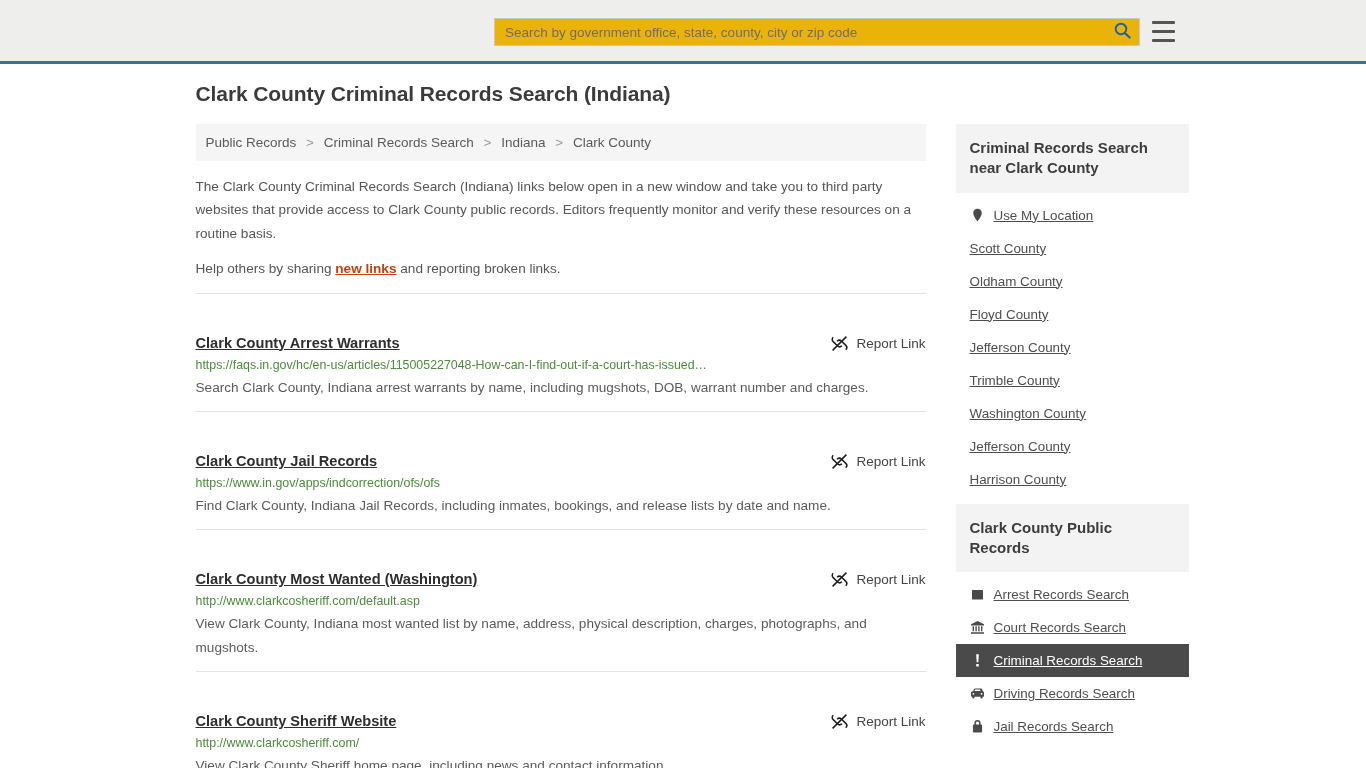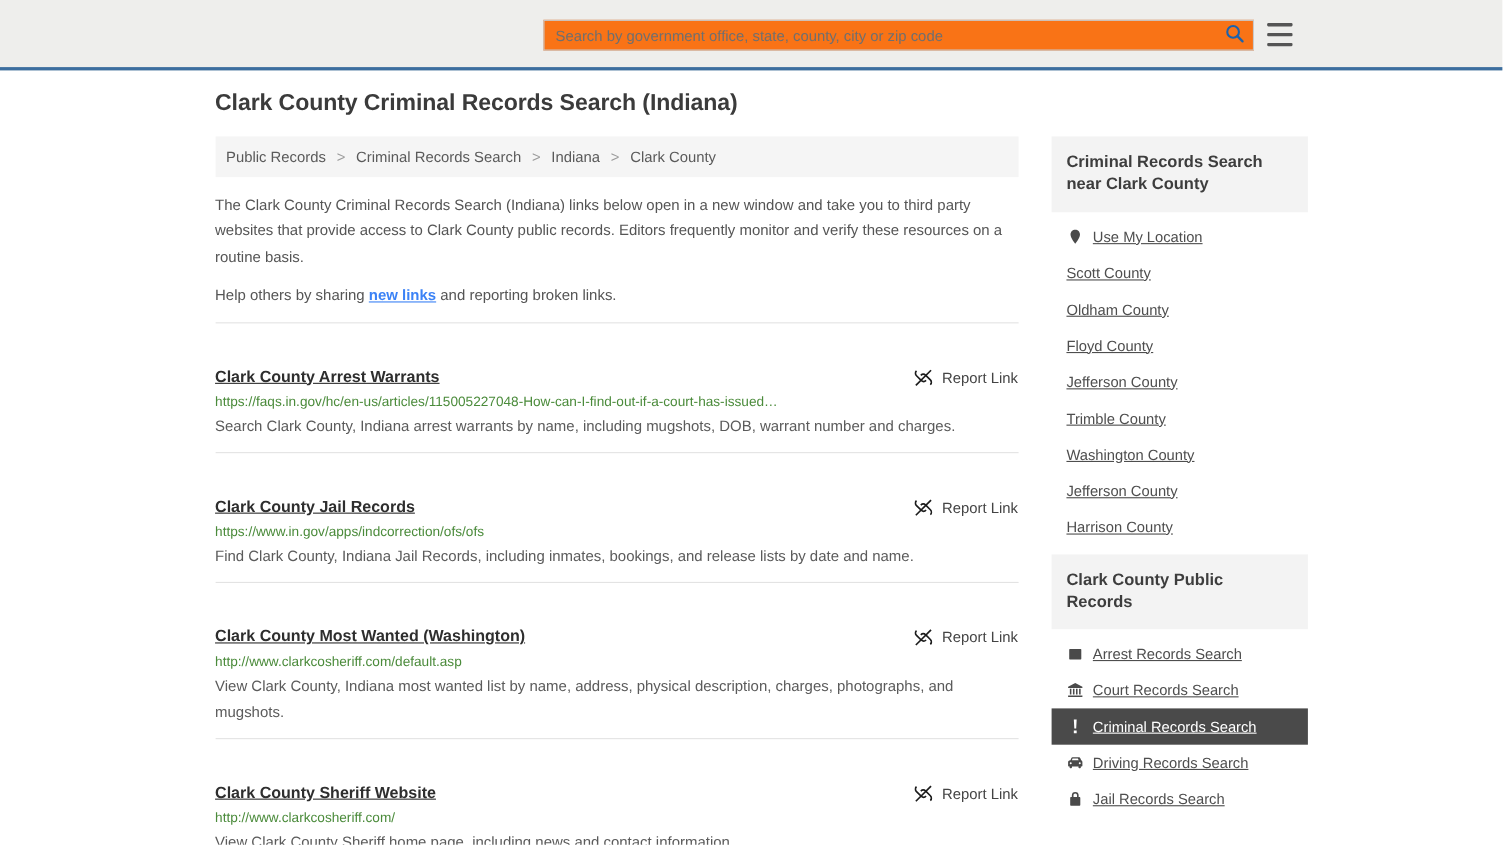--- a/index.html
+++ b/index.html
@@ -46,21 +46,21 @@
   .logo-text .c1 { color: #2a2a2a; font-weight: 400; }
   .logo-text .c2 { color: #1a62ad; font-weight: 700; }
   .logo-text .c3 { color: #2a2a2a; font-weight: 400; font-size: 15px; }
 
   .search-wrap {
     position: absolute;
     left: 494px;
     top: 18px;
     width: 646px;
     height: 28px;
-    background: #f97316;
+    background: #eab308;
     border: 1px solid #c9c9c9;
     display: flex;
     align-items: center;
   }
   .search-input {
     border: 0;
     outline: none;
     flex: 1 1 auto;
     height: 26px;
     padding: 0 10px;
@@ -138,21 +138,21 @@
   .breadcrumb .sep { color: #9b9b9b; margin: 0 6px; }
 
   
   .intro p {
     font-size: 13.6px;
     line-height: 1.72;
     color: #555555;
     margin: 0 0 12px 0;
   }
   .intro a.inline {
-    color: #3b82f6;
+    color: #c2410c;
     text-decoration: underline;
     font-weight: bold;
   }
 
   
   .result {
     border-top: 1px solid #e3e3e3;
     padding: 14px 0 12px 0;
   }
   .result:first-child { border-top: 1px solid #e3e3e3; }

